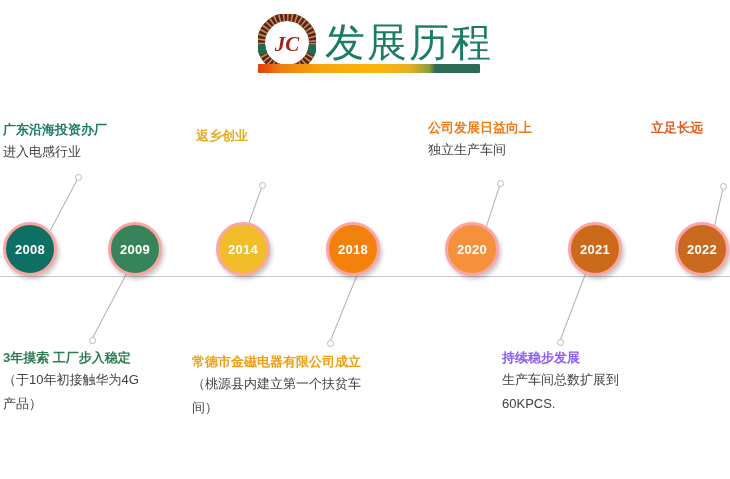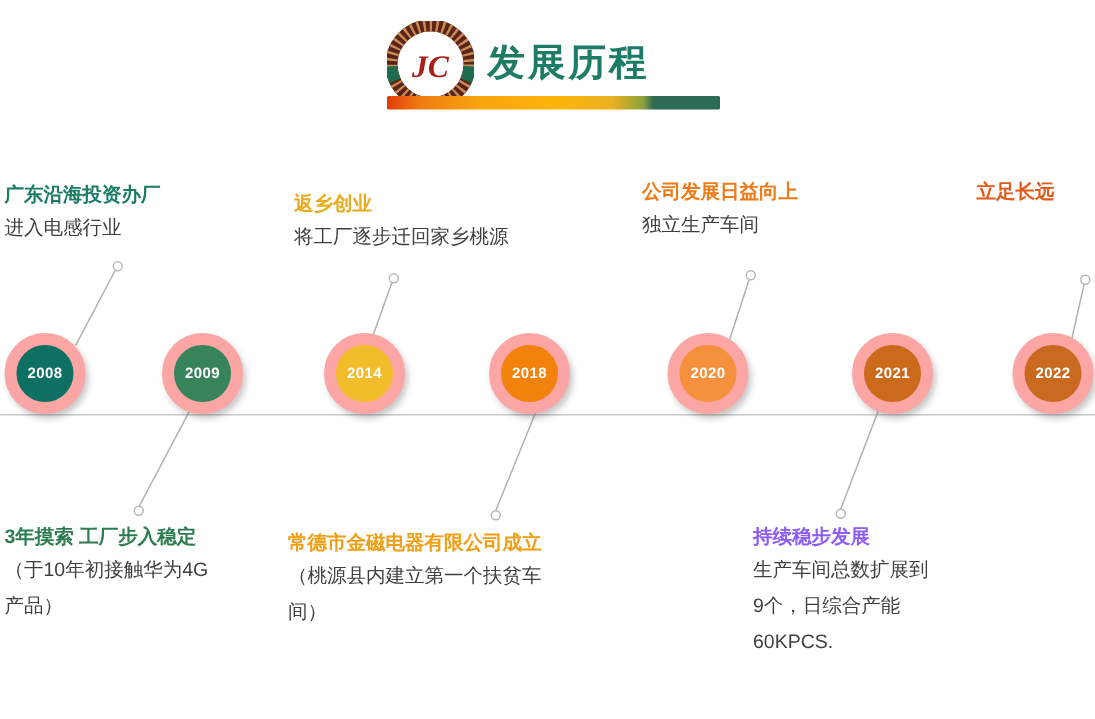--- a/index.html
+++ b/index.html
@@ -29,22 +29,22 @@
     position: absolute;
     left: 258px;
     top: 14px;
     width: 58px;
     height: 58px;
   }
   #title-text {
     position: absolute;
     left: 325px;
     top: 22px;
-    font-size: 25px;
-    font-weight: bold;
+    font-size: 40px;
+    font-weight: normal;
     letter-spacing: 2px;
     color: #1c7c66;
     line-height: 40px;
     white-space: nowrap;
   }
   #title-underline {
     position: absolute;
     left: 258px;
     top: 64px;
     width: 222px;
@@ -86,28 +86,28 @@
     border-radius: 50%;
     background: #ffffff;
   }
 
   
   .year-node {
     position: absolute;
     width: 54px;
     height: 54px;
     border-radius: 50%;
-    border: 8px solid #fca5a5;
+    border: 3px solid #fca5a5;
     box-sizing: border-box;
     box-shadow: 2px 3px 4px rgba(0,0,0,0.22);
     display: flex;
     align-items: center;
     justify-content: center;
     color: #ffffff;
-    font-size: 10px;
+    font-size: 13px;
     font-weight: bold;
     letter-spacing: 0.3px;
   }
 
   
   .label-block {
     position: absolute;
   }
   .label-heading {
     font-size: 13px;
@@ -192,41 +192,37 @@
     </div>
     <div class="label-block" style="left: 3px; top: 348px;">
       <div class="label-heading" style="color: rgb(46, 125, 82);">3年摸索  工厂步入稳定</div>
       <div class="label-body">
         <div>（于10年初接触华为4G</div>
         <div>产品）</div>
       </div>
     </div>
     <div class="label-block" style="left: 196px; top: 126px;">
       <div class="label-heading" style="color: rgb(232, 172, 31);">返乡创业</div>
-      <div class="label-body">
-        <div>将工厂逐步迁回家乡桃源</div>
-      </div>
     </div>
     <div class="label-block" style="left: 192px; top: 352px;">
       <div class="label-heading" style="color: rgb(237, 160, 21);">常德市金磁电器有限公司成立</div>
       <div class="label-body">
         <div>（桃源县内建立第一个扶贫车</div>
         <div>间）</div>
       </div>
     </div>
     <div class="label-block" style="left: 428px; top: 118px;">
       <div class="label-heading" style="color: rgb(238, 123, 24);">公司发展日益向上</div>
       <div class="label-body">
         <div>独立生产车间</div>
       </div>
     </div>
     <div class="label-block" style="left: 502px; top: 348px;">
       <div class="label-heading" style="color: #8b5cf6;">持续稳步发展</div>
       <div class="label-body">
         <div>生产车间总数扩展到</div>
-        <div>9个，日综合产能</div>
         <div>60KPCS.</div>
       </div>
     </div>
     <div class="label-block" style="left: 651px; top: 118px;">
       <div class="label-heading" style="color: rgb(225, 89, 27);">立足长远</div>
     </div>
   </div>
 
 </body></html>

